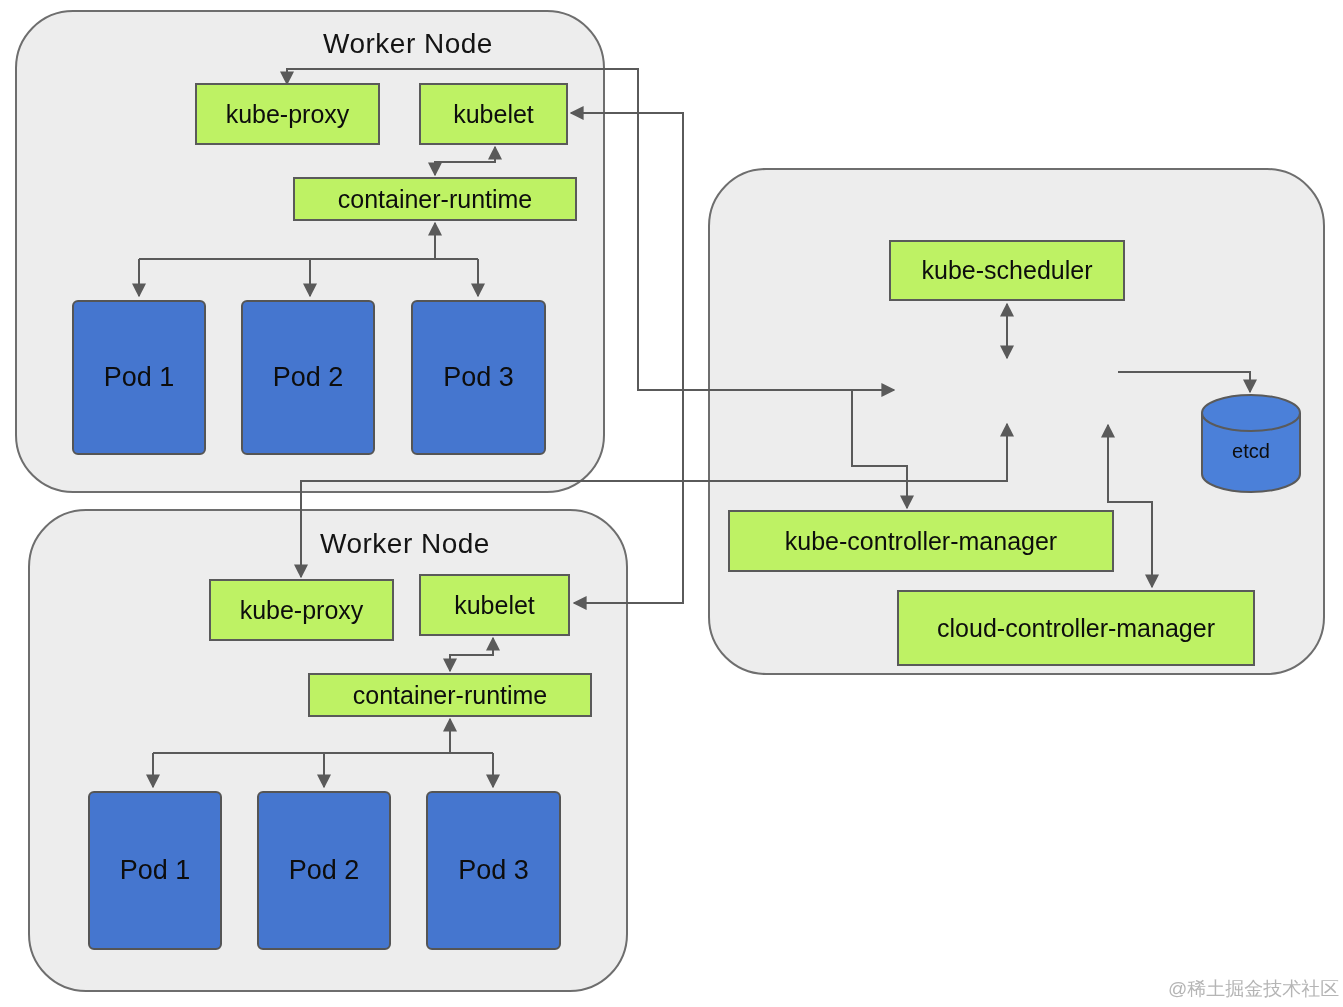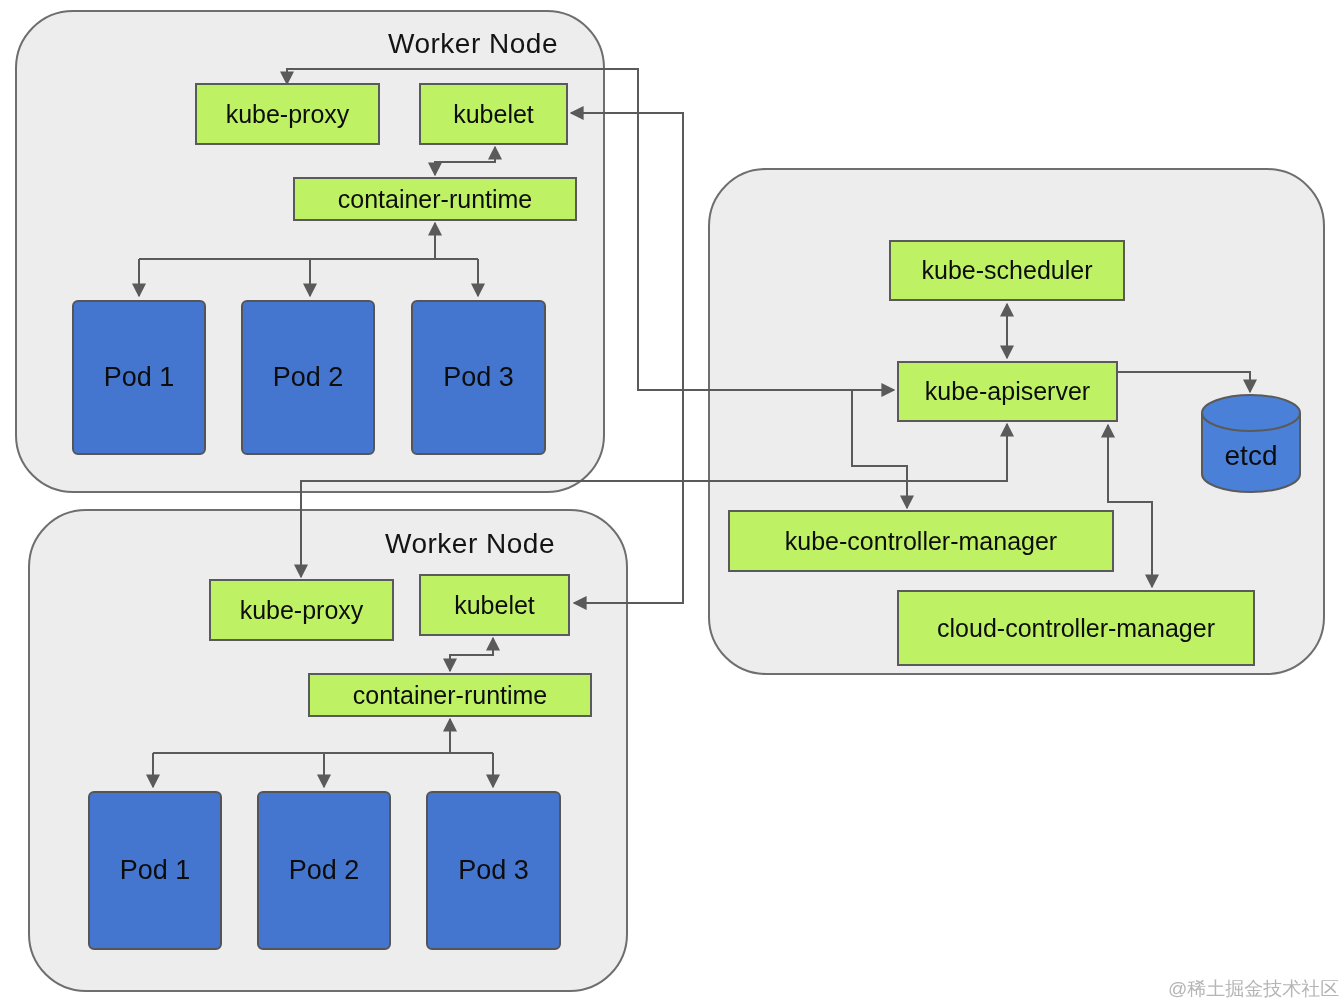--- a/index.html
+++ b/index.html
@@ -5,35 +5,35 @@
   html,body{margin:0;padding:0;background:#ffffff;}
   .canvas{
     position:relative;width:1343px;height:1007px;background:#ffffff;overflow:hidden;
     font-family:"Liberation Sans","DejaVu Sans",sans-serif;color:#111;
   }
   .node{
     position:absolute;background:#ededed;border:2px solid #6e6e6e;border-radius:58px;
     box-sizing:border-box;
   }
   .node-title{
-    position:absolute;font-size:28px;color:#141414;text-align:center;width:300px;
+    position:absolute;font-size:28px;color:#141414;text-align:left;width:300px;
     letter-spacing:0.5px;
   }
   .box{
     position:absolute;background:#bef264;border:2px solid #5a5a5a;box-sizing:border-box;
     display:flex;align-items:center;justify-content:center;
     font-size:25px;color:#0d0d0d;white-space:nowrap;
   }
   .pod{
     position:absolute;background:#4576cf;border:2px solid #555;border-radius:6px;
     box-sizing:border-box;display:flex;align-items:center;justify-content:center;
     font-size:27px;color:#0d0d0d;
   }
   .etcd-label{
-    position:absolute;font-size:28px;color:#0d0d0d;text-align:center;width:100px;
+    position:absolute;font-size:20px;color:#0d0d0d;text-align:center;width:100px;
   }
   .wires{position:absolute;left:0;top:0;width:1343px;height:1007px;pointer-events:none;}
   .watermark{
     position:absolute;left:1168px;top:976px;width:170px;font-size:19px;color:#b5b5b5;
     text-align:center;white-space:nowrap;
   }
 </style>
 </head>
 <body>
 
@@ -55,21 +55,20 @@
   <div class="pod" style="left:411px;top:300px;width:135px;height:155px;">Pod 3</div>
 
   <div class="box" style="left:209px;top:579px;width:185px;height:62px;">kube-proxy</div>
   <div class="box" style="left:419px;top:574px;width:151px;height:62px;">kubelet</div>
   <div class="box" style="left:308px;top:673px;width:284px;height:44px;">container-runtime</div>
   <div class="pod" style="left:88px;top:791px;width:134px;height:159px;">Pod 1</div>
   <div class="pod" style="left:257px;top:791px;width:134px;height:159px;">Pod 2</div>
   <div class="pod" style="left:426px;top:791px;width:135px;height:159px;">Pod 3</div>
 
   <div class="box" style="left:889px;top:240px;width:236px;height:61px;">kube-scheduler</div>
-  <div class="box" style="left:897px;top:361px;width:221px;height:61px;">kube-apiserver</div>
   <div class="box" style="left:728px;top:510px;width:386px;height:62px;">kube-controller-manager</div>
   <div class="box" style="left:897px;top:590px;width:358px;height:76px;">cloud-controller-manager</div>
 
   <svg class="wires" width="1343" height="1007" viewBox="0 0 1343 1007">
     <defs>
       <marker id="arr" viewBox="0 0 10 10" refX="9" refY="5" markerWidth="7" markerHeight="7" orient="auto-start-reverse">
         <path d="M0,0 L10,5 L0,10 z" fill="#5a5a5a"></path>
       </marker>
     </defs>
     <g stroke="#5a5a5a" stroke-width="2" fill="none">

